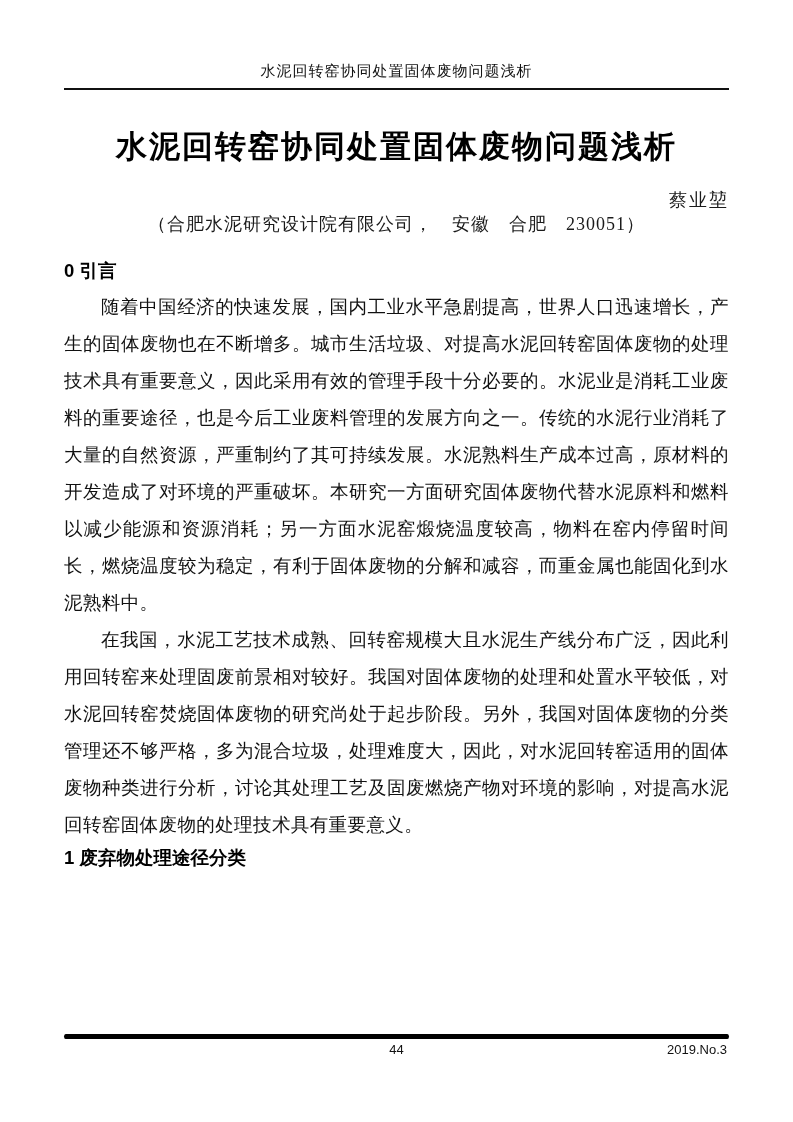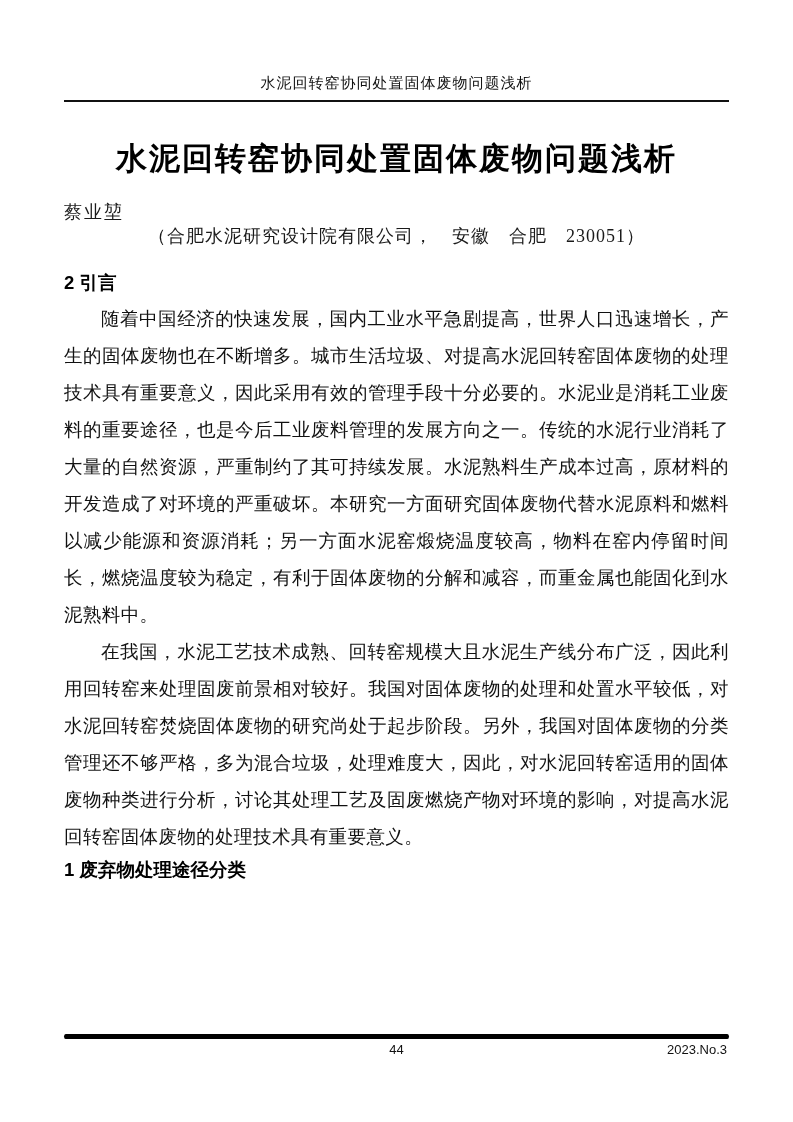--- a/index.html
+++ b/index.html
@@ -10,21 +10,21 @@
   }
   .page {
     position: relative;
     width: 793px;
     height: 1122px;
     margin: 0 auto;
     background: #ffffff;
     color: #1a1a1a;
     overflow: hidden;
     box-sizing: border-box;
-    padding: 12px 64px;
+    padding: 0 64px;
   }
   
   .running-title {
     padding-top: 62px;
     text-align: center;
     font-size: 15px;
     letter-spacing: 1px;
     color: #111;
   }
   .header-rule {
@@ -37,21 +37,21 @@
     margin: 36px 0 0 0;
     text-align: center;
     font-family: "Liberation Sans", sans-serif;
     font-weight: 700;
     font-size: 31px;
     letter-spacing: 2px;
     color: #000;
   }
   .author {
     margin-top: 20px;
-    text-align: left;
+    text-align: right;
     font-size: 18px;
     letter-spacing: 2px;
   }
   .affiliation {
     margin-top: 0;
     text-align: center;
     font-size: 18px;
     letter-spacing: 1px;
   }
   
@@ -117,31 +117,31 @@
     <div class="running-title">水泥回转窑协同处置固体废物问题浅析</div>
     <div class="header-rule"></div>
   </div>
 
   <h1 class="article-title">水泥回转窑协同处置固体废物问题浅析</h1>
 
   <div class="author">蔡业堃</div>
 
   <div class="affiliation">（合肥水泥研究设计院有限公司，　安徽　合肥　230051）</div>
 
-  <h2 class="section-heading">2 引言</h2>
+  <h2 class="section-heading">0 引言</h2>
 
   <p class="body-paragraph">随着中国经济的快速发展，国内工业水平急剧提高，世界人口迅速增长，产生的固体废物也在不断增多。城市生活垃圾、对提高水泥回转窑固体废物的处理技术具有重要意义，因此采用有效的管理手段十分必要的。水泥业是消耗工业废料的重要途径，也是今后工业废料管理的发展方向之一。传统的水泥行业消耗了大量的自然资源，严重制约了其可持续发展。水泥熟料生产成本过高，原材料的开发造成了对环境的严重破坏。本研究一方面研究固体废物代替水泥原料和燃料以减少能源和资源消耗；另一方面水泥窑煅烧温度较高，物料在窑内停留时间长，燃烧温度较为稳定，有利于固体废物的分解和减容，而重金属也能固化到水泥熟料中。</p>
 
   <p class="body-paragraph">在我国，水泥工艺技术成熟、回转窑规模大且水泥生产线分布广泛，因此利用回转窑来处理固废前景相对较好。我国对固体废物的处理和处置水平较低，对水泥回转窑焚烧固体废物的研究尚处于起步阶段。另外，我国对固体废物的分类管理还不够严格，多为混合垃圾，处理难度大，因此，对水泥回转窑适用的固体废物种类进行分析，讨论其处理工艺及固废燃烧产物对环境的影响，对提高水泥回转窑固体废物的处理技术具有重要意义。</p>
 
   <h2 class="section-heading second">1 废弃物处理途径分类</h2>
 
 
 
   <div class="page-footer">
     <div class="footer-rule"></div>
     <div class="footer-row">
       <span class="page-number">44</span>
-      <span class="issue-number">2023.No.3</span>
+      <span class="issue-number">2019.No.3</span>
     </div>
   </div>
 
 </div>
 
 </body></html>

